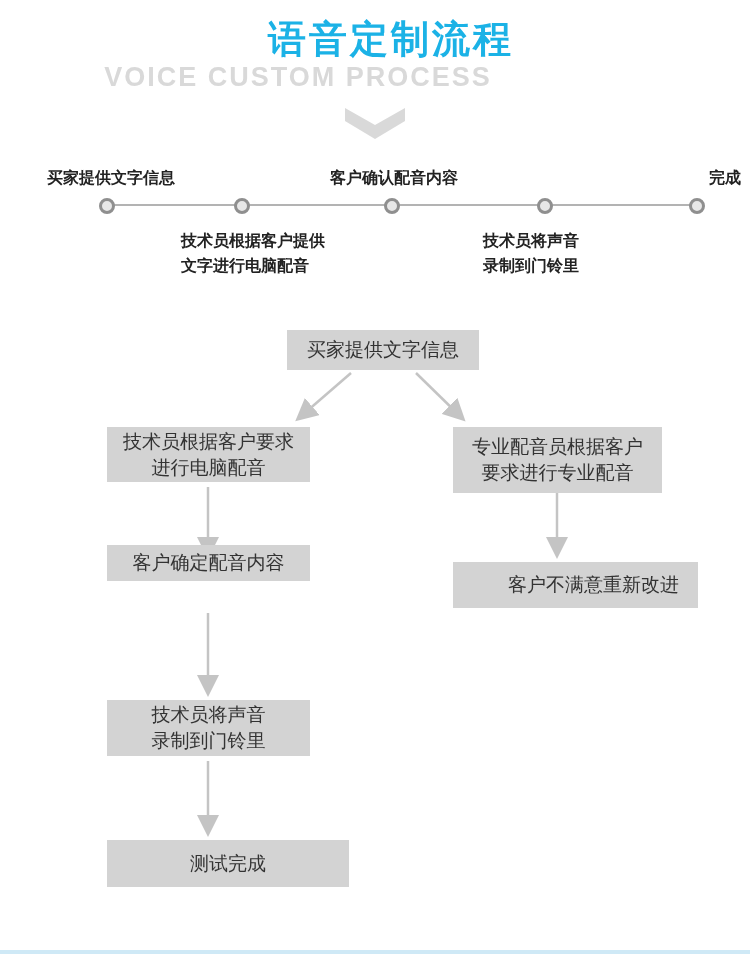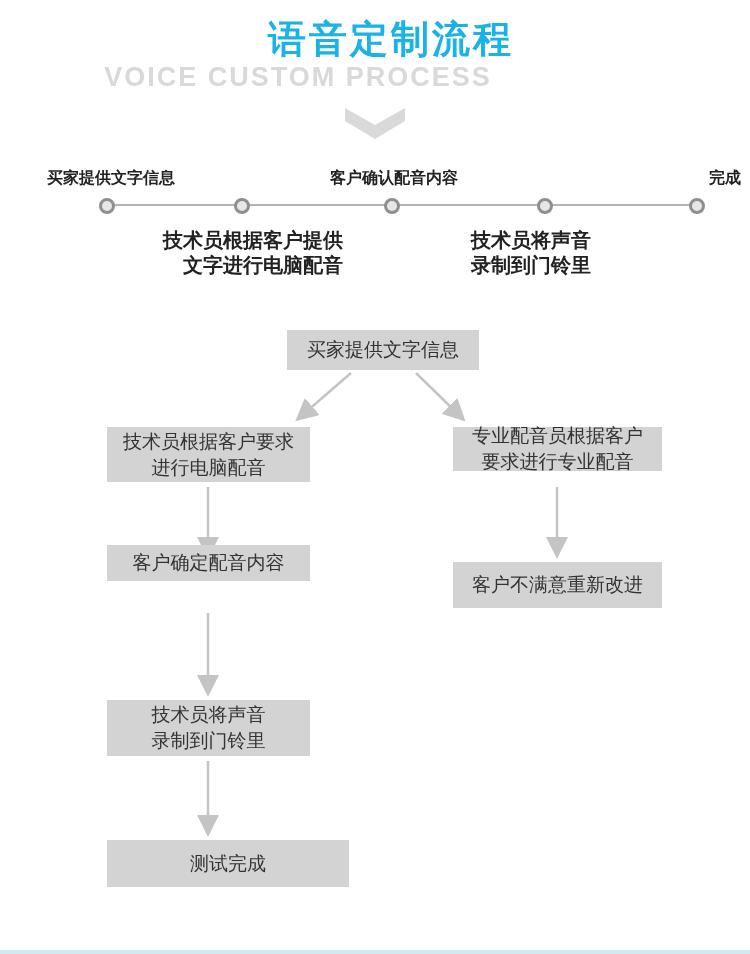--- a/index.html
+++ b/index.html
@@ -43,44 +43,44 @@
   }
   .tl-label-above{
     position:absolute;top:168px;
     transform:translateX(-50%);
     white-space:nowrap;
     font-size:16px;font-weight:700;color:#222;
   }
   .tl-label-below{
     position:absolute;top:228px;
     transform:translateX(-50%);
-    text-align:right;
+    text-align:left;
     white-space:pre-line;
-    font-size:20px;font-weight:700;color:#222;
+    font-size:16px;font-weight:700;color:#222;
     line-height:25px;
   }
   
   .flow-arrows{position:absolute;top:0;left:0;z-index:0;}
   .flow-box{
     position:absolute;z-index:1;
     background:#d3d3d3;
     color:#333;
     font-size:19px;
     display:flex;align-items:center;justify-content:center;
     text-align:center;
     white-space:pre-line;
     line-height:26px;
   }
   .box-root {left:287px;top:330px;width:192px;height:40px;}
   .box-l1   {left:107px;top:427px;width:203px;height:55px;}
   .box-l2   {left:107px;top:545px;width:203px;height:36px;}
   .box-l3   {left:107px;top:700px;width:203px;height:56px;}
   .box-l4   {left:107px;top:840px;width:242px;height:47px;}
-  .box-r1   {left:453px;top:427px;width:209px;height:44px;}
-  .box-r2   {left:453px;top:562px;width:209px;height:46px;}
+  .box-r1   {left:453px;top:427px;width:209px;height:66px;}
+  .box-r2   {left:453px;top:562px;width:209px;height:46px;padding-left:36px;}
   
   .bottom-divider{
     position:absolute;left:0;bottom:0;width:750px;height:4px;
     background:#cfe9f6;
   }
 </style>
 </head>
 <body>
 
 <div class="page">

